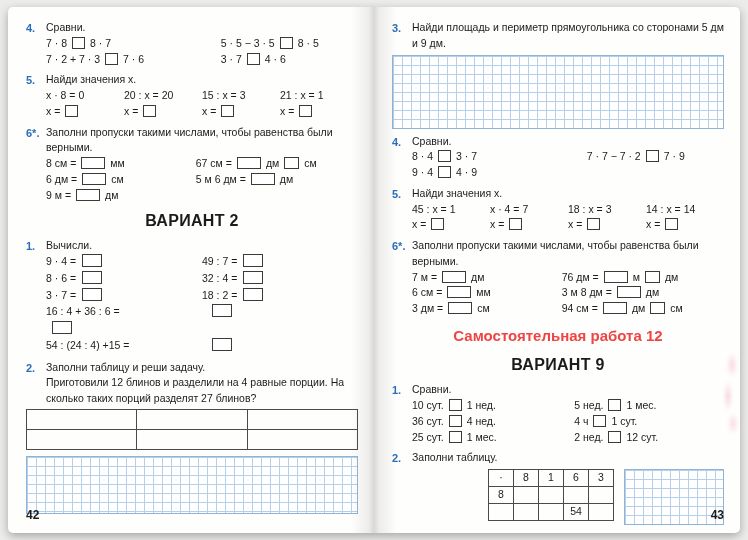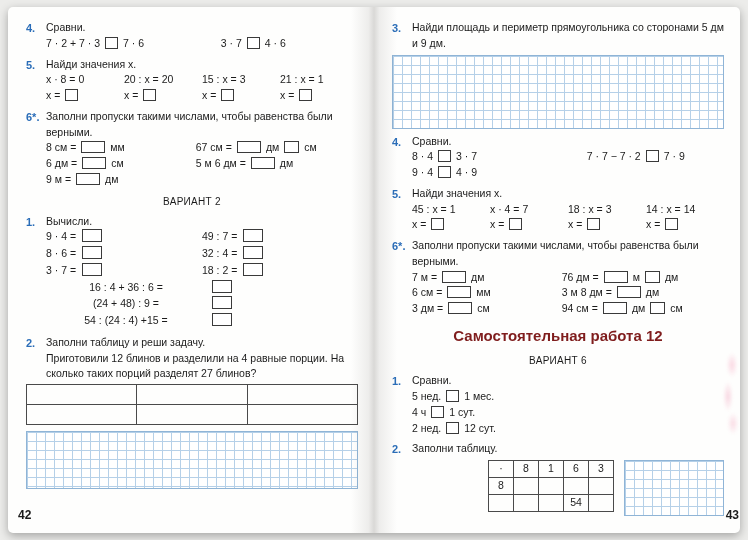--- a/index.html
+++ b/index.html
@@ -14,51 +14,55 @@
   .bx{display:inline-block;width:13px;height:12px;border:1px solid #3a3a3a;background:#fff;vertical-align:-2px;margin:0 5px}
   .bxa{width:20px;height:13px;margin-left:6px}
   .bxw{width:24px}
   .bxm{width:15px}
   .row2{display:flex}
   .c56{width:56%}.c44{width:44%}
   .c48{width:48%}.c52{width:52%}
   .mline{white-space:nowrap}
   .xrow{display:flex}
   .xcol{flex:1}
-  .variant{text-align:center;font-weight:normal;font-size:10px;margin:6px 0 5px;letter-spacing:.3px}
-  .section{text-align:center;font-weight:bold;font-size:15px;color:#7f1d1d;margin:8px 0 3px}
+  .variant{text-align:center;font-weight:bold;font-size:16px;margin:6px 0 5px;letter-spacing:.3px}
+  .section{text-align:center;font-weight:bold;font-size:15px;color:#ef4444;margin:8px 0 3px}
   .grid{border:1px solid #8fb4d6;background-color:#fff;background-image:linear-gradient(to right,#b5d0e8 1px,transparent 1px),linear-gradient(to bottom,#b5d0e8 1px,transparent 1px);background-size:9px 9px}
   .grid-l2{height:58px;margin-top:6px}
   .grid-r3{height:74px;margin:3px 0 5px}
   .grid-r2{height:56px;flex:1}
   table{border-collapse:collapse}
   .task-table{width:100%;margin-top:2px}
   .task-table td{border:1px solid #4a4a4a;height:20px}
   .mul-table td{border:1px solid #4a4a4a;width:25px;height:17px;text-align:center;font-size:10.5px;padding:0}
   .p2row{display:flex;gap:10px;align-items:flex-start;margin-left:96px;margin-top:2px}
   .calcrow{display:flex}
   .calc-col{width:50%}
   .cl{margin-bottom:1px}
-  .long-txt{display:inline-block;width:160px;text-align:center}
+  .long-txt{display:inline-block;width:160px;text-align:left}
   .pageno{position:absolute;bottom:9px;font-weight:bold;font-size:12px}
-  .pn-left{left:10px}
-  .pn-right{right:1px}
+  .pn-left{left:18px}
+  .pn-right{right:16px}
   .artifact{position:absolute;right:0;top:340px;width:20px;height:90px;opacity:.45;filter:blur(1.5px);background:radial-gradient(ellipse 8px 18px at 60% 20%,#f5a7c0,transparent 70%),radial-gradient(ellipse 7px 22px at 40% 55%,#f0a3bd,transparent 70%),radial-gradient(ellipse 8px 16px at 65% 85%,#f5b0c5,transparent 70%)}
 </style>
 </head>
 <body>
 
 <div class="spread">
 
   <div class="page">
 
     <div class="problem">
       <div class="pnum">4.</div>
       <div class="pbody">
         <div class="ptitle">Сравни.</div>
+        <div class="row2">
+          <div class="c56 mline"><span>7 · 8</span><span class="bx"></span><span>8 · 7</span></div>
+          <div class="c44 mline"><span>5 · 5 − 3 · 5</span><span class="bx"></span><span>8 · 5</span></div>
+        </div>
         <div class="row2">
           <div class="c56 mline"><span>7 · 2 + 7 · 3</span><span class="bx"></span><span>7 · 6</span></div>
           <div class="c44 mline"><span>3 · 7</span><span class="bx"></span><span>4 · 6</span></div>
         </div>
       </div>
     </div>
 
     <div class="problem">
       <div class="pnum">5.</div>
       <div class="pbody">
@@ -114,21 +118,21 @@
             <div class="cl mline"><span>8 · 6 =</span><span class="bx bxa"></span></div>
             <div class="cl mline"><span>3 · 7 =</span><span class="bx bxa"></span></div>
           </div>
           <div class="calc-col">
             <div class="cl mline"><span>49 : 7 =</span><span class="bx bxa"></span></div>
             <div class="cl mline"><span>32 : 4 =</span><span class="bx bxa"></span></div>
             <div class="cl mline"><span>18 : 2 =</span><span class="bx bxa"></span></div>
           </div>
         </div>
         <div class="cl mline"><span class="long-txt">16 : 4 + 36 : 6 =</span><span class="bx bxa"></span></div>
-        <div class="cl mline"><span class="long-txt">(24 + 48) : 9 =</span><span class="bx bxa"></span></div>
+        <div class="cl mline"><span class="bx bxa"></span></div>
         <div class="cl mline"><span class="long-txt">54 : (24 : 4) +15 =</span><span class="bx bxa"></span></div>
       </div>
     </div>
 
     <div class="problem" style="margin-bottom:2px">
       <div class="pnum">2.</div>
       <div class="pbody">
         <div class="ptitle">Заполни таблицу и реши задачу.</div>
         <div>Приготовили 12 блинов и разделили на 4 равные порции. На сколько таких порций разделят 27 блинов?</div>
       </div>
@@ -216,27 +220,32 @@
           <div class="c52">
             <div class="mline"><span>76 дм =</span><span class="bx bxw"></span><span>м</span><span class="bx bxm"></span><span>дм</span></div>
             <div class="mline"><span>3 м 8 дм =</span><span class="bx bxw"></span><span>дм</span></div>
             <div class="mline"><span>94 см =</span><span class="bx bxw"></span><span>дм</span><span class="bx bxm"></span><span>см</span></div>
           </div>
         </div>
       </div>
     </div>
 
     <div class="section">Самостоятельная работа 12</div>
-    <div class="variant">ВАРИАНТ 6</div>
+    <div class="variant">ВАРИАНТ 9</div>
 
     <div class="problem">
       <div class="pnum">1.</div>
       <div class="pbody">
         <div class="ptitle">Сравни.</div>
         <div class="row2">
+          <div class="c52">
+            <div class="mline"><span>10 сут.</span><span class="bx"></span><span>1 нед.</span></div>
+            <div class="mline"><span>36 сут.</span><span class="bx"></span><span>4 нед.</span></div>
+            <div class="mline"><span>25 сут.</span><span class="bx"></span><span>1 мес.</span></div>
+          </div>
           <div class="c48">
             <div class="mline"><span>5 нед.</span><span class="bx"></span><span>1 мес.</span></div>
             <div class="mline"><span>4 ч</span><span class="bx"></span><span>1 сут.</span></div>
             <div class="mline"><span>2 нед.</span><span class="bx"></span><span>12 сут.</span></div>
           </div>
         </div>
       </div>
     </div>
 
     <div class="problem" style="margin-bottom:2px">

